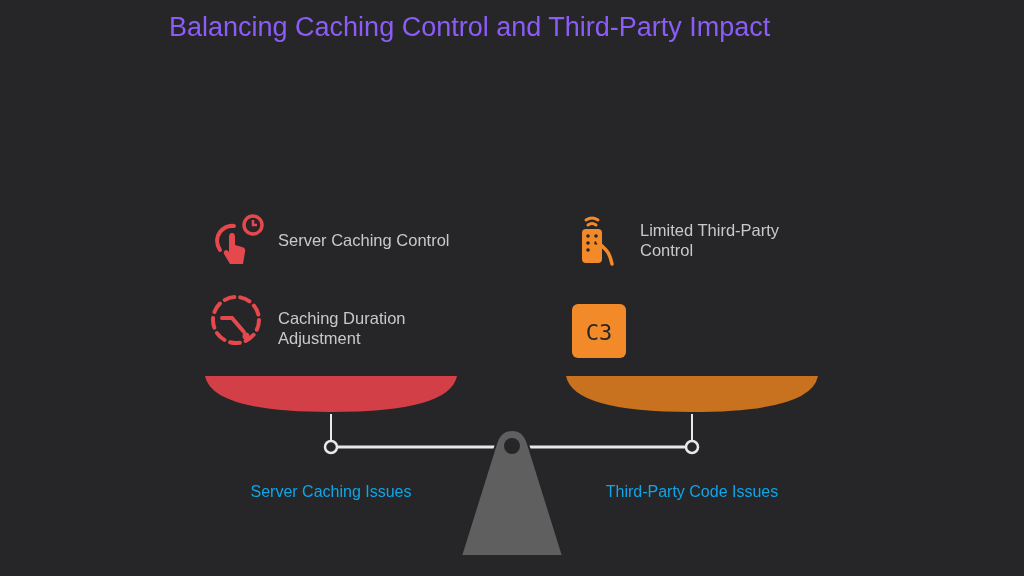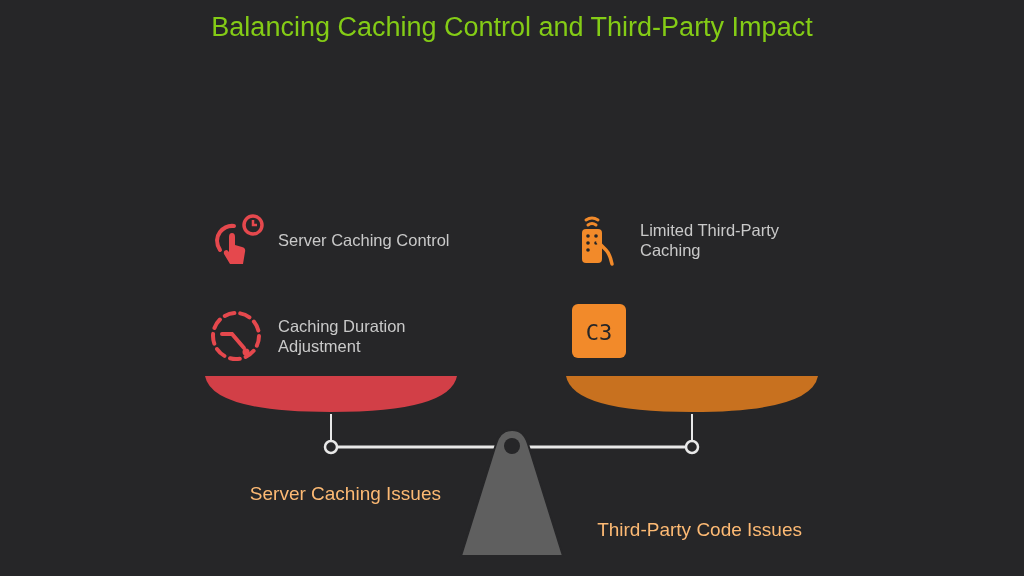--- a/index.html
+++ b/index.html
@@ -4,31 +4,31 @@
 <style>
   html, body { margin:0; padding:0; }
   body {
     width:1024px; height:576px; overflow:hidden;
     background:#262628;
     font-family:"Liberation Sans", "DejaVu Sans", sans-serif;
     color:#d9d9d9;
     position:relative;
   }
   .title {
-    position:absolute; left:180px; top:10px; width:664px;
-    text-align:center; font-size:27px; line-height:34px;
-    color:#84cc16; font-weight:normal;
+    position:absolute; left:169px; top:10px; width:664px;
+    font-size:27px; line-height:34px;
+    color:#8b5cf6; font-weight:normal;
   }
   .item {
     position:absolute; display:flex; align-items:center;
   }
   .item .icon { width:56px; height:56px; margin-right:14px; flex:none; }
   .item .label { font-size:16.5px; line-height:20px; color:#c9c9c9; width:190px; }
   .bottom-label {
-    position:absolute; font-size:19px; color:#fdba74; text-align:right;
+    position:absolute; font-size:16px; color:#0ea5e9; text-align:center;
   }
   svg.scale { position:absolute; left:0; top:0; }
 </style>
 </head>
 <body>
 
 <div class="title">Balancing Caching Control and Third-Party Impact</div>
 
 <svg class="scale" width="1024" height="576">
 
@@ -50,45 +50,45 @@
 <div class="item" style="left:208px; top:212px;">
   <svg class="icon" viewBox="0 0 56 56">
     <path d="M12 38 Q6 28 12 20 Q18 13 26 14" fill="none" stroke="#e5484d" stroke-width="4" stroke-linecap="round"></path>
     <path d="M21 25 Q21 21 24 21 Q27 21 27 25 L27 33 L34 35 Q38 36 37 40 L35 52 L22 52 L16 42 Q15 38 19 38 L21 40 Z" fill="#e5484d"></path>
     <circle cx="45" cy="13" r="9" fill="#262628" stroke="#e5484d" stroke-width="3.5"></circle>
     <path d="M45 8 L45 13 L49 13" fill="none" stroke="#e5484d" stroke-width="2.5"></path>
   </svg>
   <span class="label">Server Caching Control</span>
 </div>
 
-<div class="item" style="left:208px; top:308px;">
+<div class="item" style="left:208px; top:292px;align-items:flex-end;">
   <svg class="icon" viewBox="0 0 56 56">
     <circle cx="28" cy="28" r="23" fill="none" stroke="#e5484d" stroke-width="4" stroke-dasharray="10 6" stroke-linecap="round"></circle>
     <path d="M14 26 L24 26 L36 40" fill="none" stroke="#e5484d" stroke-width="4" stroke-linecap="round"></path>
     <circle cx="38" cy="44" r="3.5" fill="#e5484d"></circle>
   </svg>
   <span class="label">Caching Duration Adjustment</span>
 </div>
 
 <div class="item" style="left:570px; top:212px;">
   <svg class="icon" viewBox="0 0 56 56">
     <path d="M16 8 Q22 4 28 8" fill="none" stroke="#f28a2a" stroke-width="3" stroke-linecap="round"></path>
     <path d="M18 13 Q22 10 26 13" fill="none" stroke="#f28a2a" stroke-width="3" stroke-linecap="round"></path>
     <rect x="12" y="17" width="20" height="34" rx="4" fill="#f28a2a"></rect>
     <circle cx="18" cy="24" r="1.8" fill="#262628"></circle>
       <circle cx="26" cy="24" r="1.8" fill="#262628"></circle>
     <circle cx="18" cy="31" r="1.8" fill="#262628"></circle>
       <circle cx="26" cy="31" r="1.8" fill="#262628"></circle>
     <circle cx="18" cy="38" r="1.8" fill="#262628"></circle>
     <path d="M28 30 L36 38 Q40 42 42 52" fill="none" stroke="#f28a2a" stroke-width="3.5" stroke-linecap="round"></path>
   </svg>
-  <span class="label">Limited Third-Party Caching</span>
+  <span class="label">Limited Third-Party Control</span>
 </div>
 
 <div class="item" style="left:570px; top:302px;">
   <svg class="icon" viewBox="0 0 56 56">
     <rect x="2" y="2" width="54" height="54" rx="6" fill="#f28a2a"></rect>
     <text x="29" y="38" text-anchor="middle" font-family="DejaVu Sans Mono, monospace" font-size="22" fill="#262628">C3</text>
   </svg>
 </div>
 
 <div class="bottom-label" style="left:221px; top:483px; width:220px;">Server Caching Issues</div>
-<div class="bottom-label" style="left:582px; top:483px; width:220px;margin-top:36px;">Third-Party Code Issues</div>
+<div class="bottom-label" style="left:582px; top:483px; width:220px;">Third-Party Code Issues</div>
 
 </body></html>

